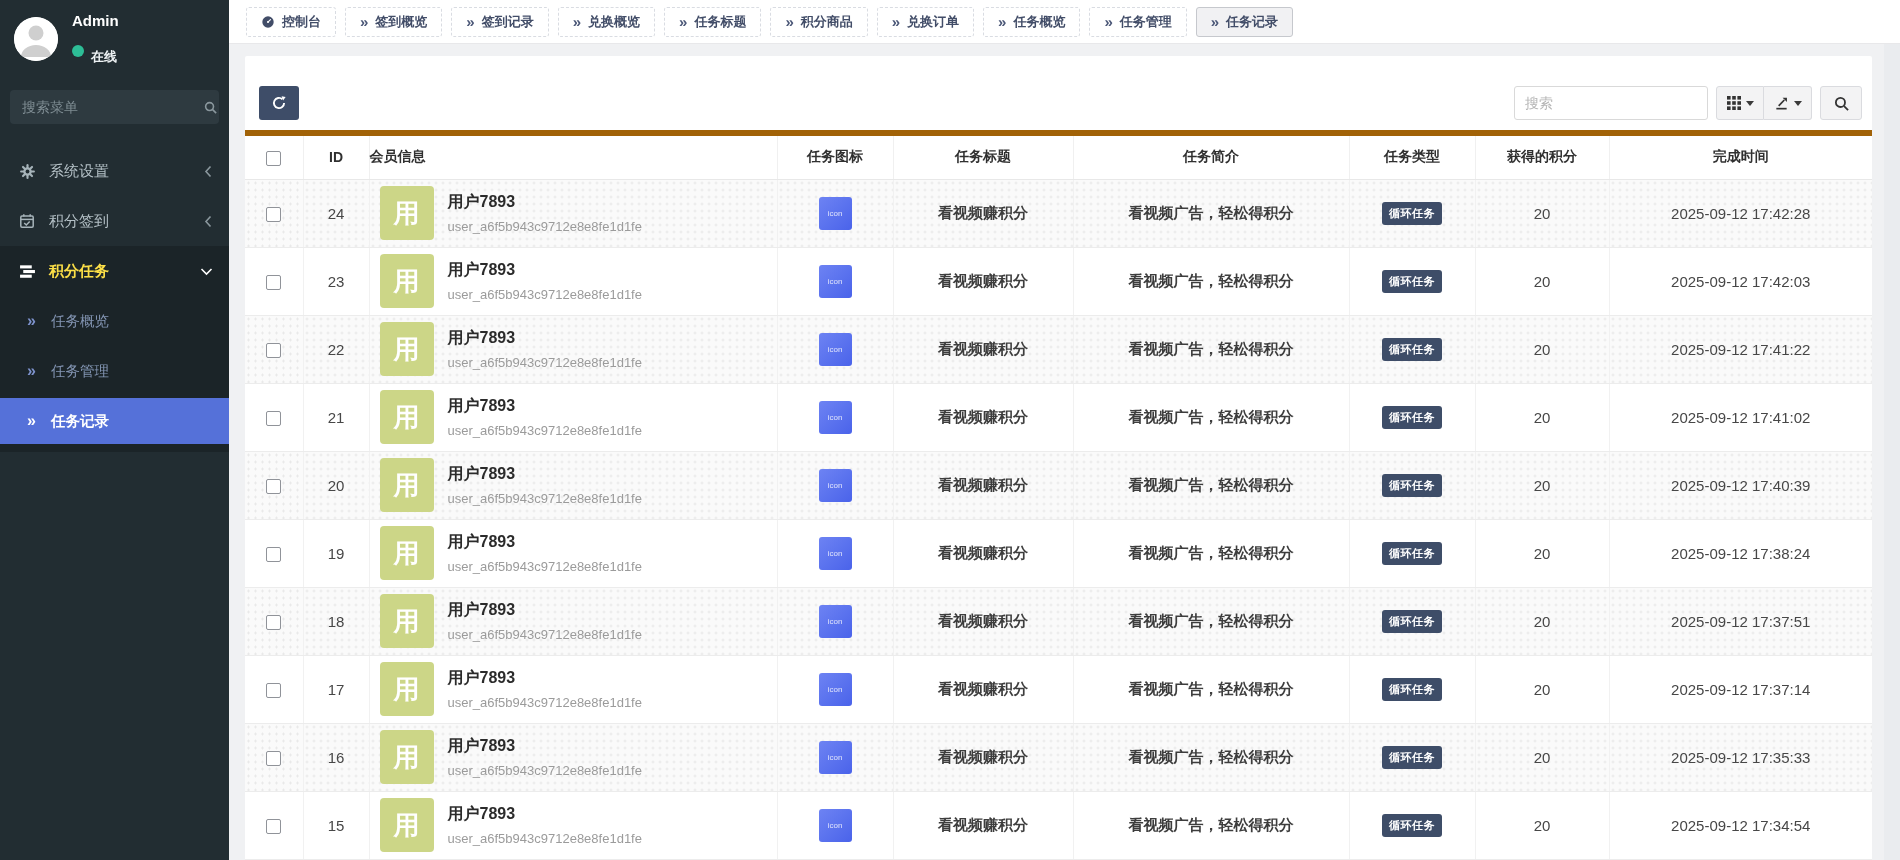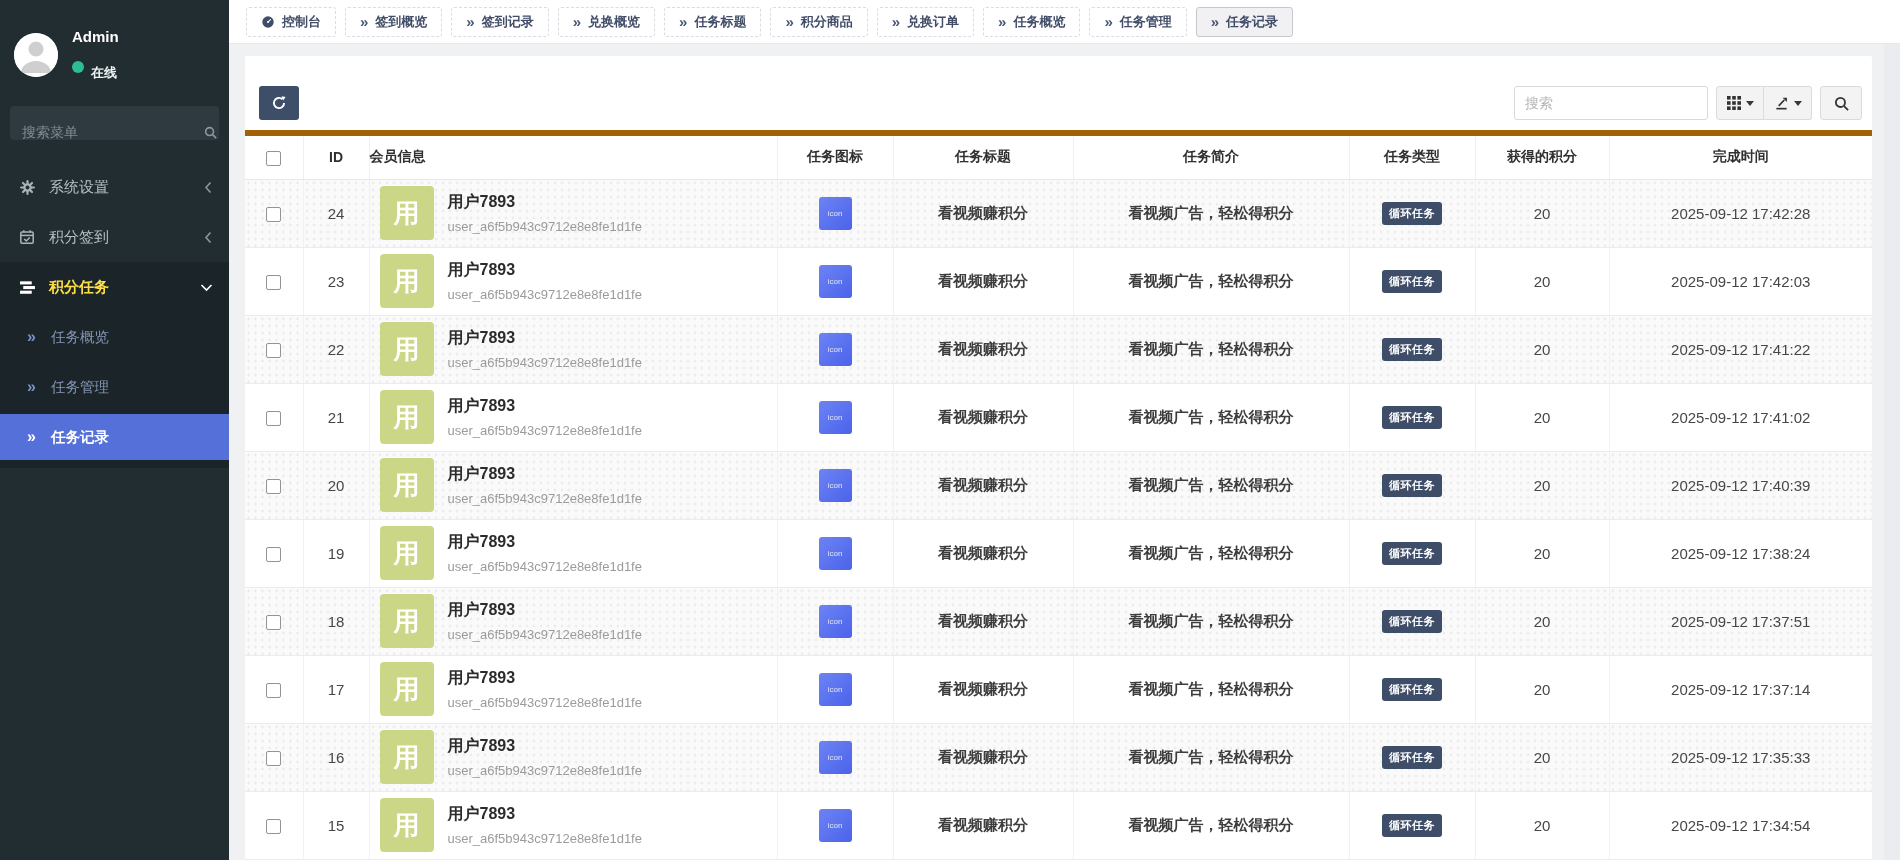--- a/index.html
+++ b/index.html
@@ -1,29 +1,29 @@
 <!DOCTYPE html>
 <html><head>
 <meta charset="utf-8">
 <style>
   * { margin:0; padding:0; box-sizing:border-box; }
   html,body { width:1900px; height:860px; overflow:hidden;
     font-family:"Liberation Sans","DejaVu Sans",sans-serif; background:#f0f1f3; }
 
   
   .sidebar { position:absolute; left:0; top:0; width:229px; height:860px; background:#222d32; z-index:5; }
-  .profile { display:flex; align-items:center; padding:28px 10px 8px 14px; }
+  .profile { display:flex; align-items:center; padding:12px 10px 8px 14px; }
   .avatar { width:44px; height:44px; border-radius:50%; background:#fff; overflow:hidden; flex:0 0 44px; }
   .profile-info { margin-left:14px; }
   .profile-name { color:#fff; font-size:15px; font-weight:bold; }
   .profile-status { display:flex; align-items:center; margin-top:7px; }
   .status-dot { width:12px; height:12px; border-radius:50%; background:#2dbd96; margin-right:7px; }
   .status-text { color:#eef2f4; font-size:13px; font-weight:bold;margin-top:12px; }
   .side-search { margin:16px 10px 0 10px; height:34px; background:#2e3a40; border-radius:4px;
-    display:flex; align-items:flex-end; padding:0 12px; }
+    display:flex; align-items:center; padding:0 12px; }
   .side-search input { flex:1; background:transparent; border:none; outline:none;
     color:#cfd8dc; font-size:14px; font-family:inherit; }
   .side-search input::placeholder { color:#7f8d93; }
   .side-menu { margin-top:22px; }
   .nav-item { height:50px; display:flex; align-items:center; padding:0 16px; cursor:pointer; }
   .nav-icon { width:22px; display:flex; justify-content:center; margin-right:11px; }
   .nav-label { color:#b4c0c6; font-size:15px; }
   .nav-chev { margin-left:auto; display:flex; }
   .nav-group { background:#1b2428; padding-bottom:6px; }
   .nav-group .parent .nav-label { color:#fde047; font-weight:bold; }

